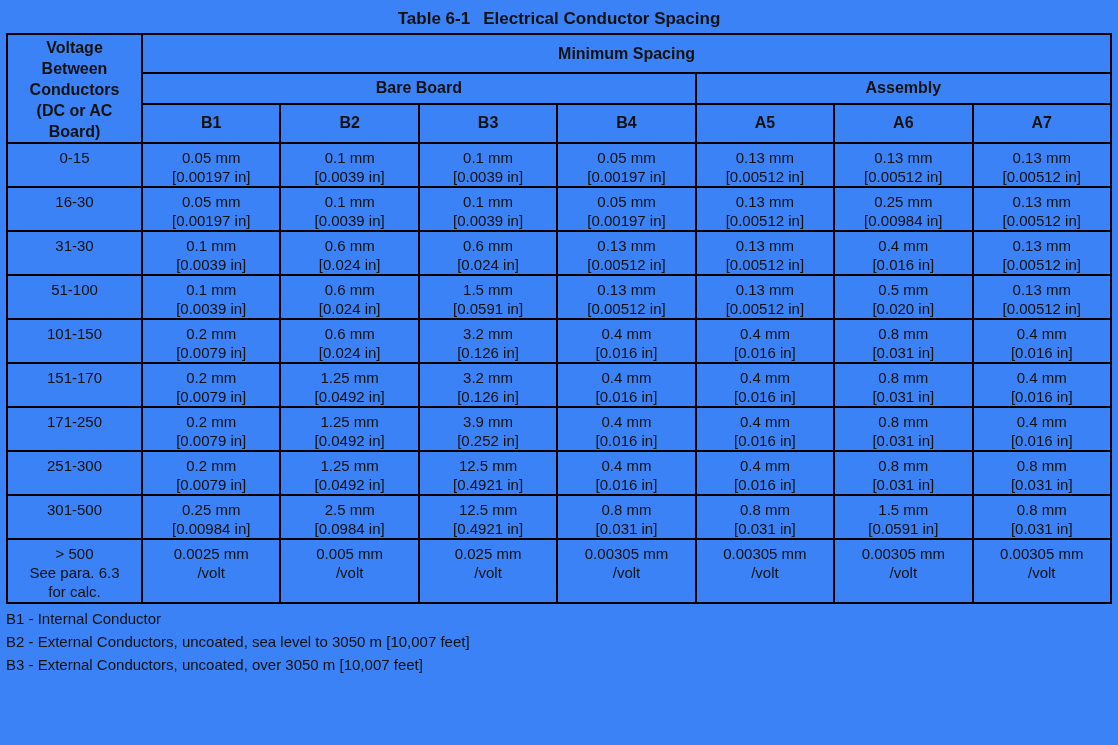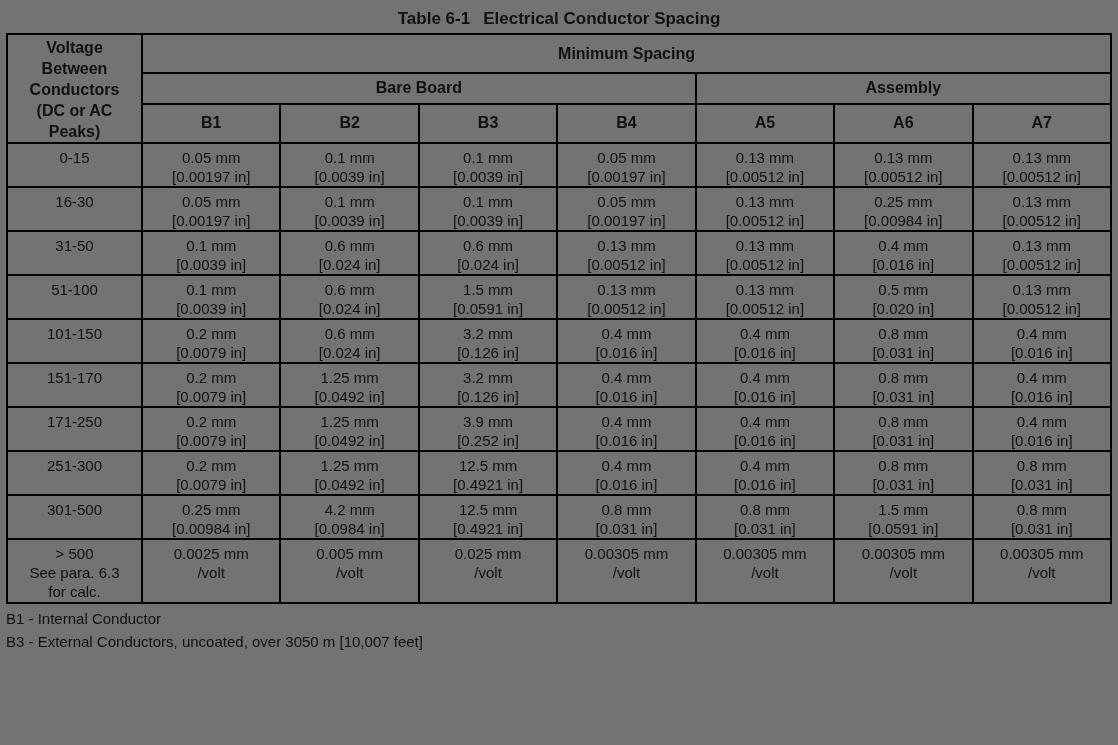--- a/index.html
+++ b/index.html
@@ -5,21 +5,21 @@
   * { box-sizing: border-box; }
   html, body {
     margin: 0; padding: 0;
     background: #fff; color: #111;
     font-family: "Liberation Sans", sans-serif;
   }
   .page {
     width: 1118px; height: 745px;
     padding: 5px 6px 0 6px;
     overflow: hidden;
-    background: #737373;
+    background: #3b82f6;
   }
   .title {
     text-align: center;
     font-weight: bold;
     font-size: 17px;
     line-height: 21px;
     padding: 3px 0 4px 0;
     color: #111;
   }
   .title .gap { display: inline-block; width: 13px; }
@@ -83,21 +83,21 @@
         <col>
         <col>
     </colgroup>
     <thead>
       <tr class="group-row">
         <th class="corner" rowspan="3">
           <div>Voltage</div>
           <div>Between</div>
           <div>Conductors</div>
           <div>(DC or AC</div>
-          <div>Peaks)</div>
+          <div>Board)</div>
         </th>
         <th colspan="7">Minimum Spacing</th>
       </tr>
       <tr class="subgroup-row">
         <th colspan="4">Bare Board</th>
         <th colspan="3">Assembly</th>
       </tr>
       <tr class="colhead-row">
         <th>B1</th>
         <th>B2</th>
@@ -170,21 +170,21 @@
             <div>0.25 mm</div>
             <div>[0.00984 in]</div>
           </td>
           <td>
             <div>0.13 mm</div>
             <div>[0.00512 in]</div>
           </td>
         </tr>
         <tr>
           <td>
-            <div>31-50</div>
+            <div>31-30</div>
           </td>
           <td>
             <div>0.1 mm</div>
             <div>[0.0039 in]</div>
           </td>
           <td>
             <div>0.6 mm</div>
             <div>[0.024 in]</div>
           </td>
           <td>
@@ -375,21 +375,21 @@
         </tr>
         <tr>
           <td>
             <div>301-500</div>
           </td>
           <td>
             <div>0.25 mm</div>
             <div>[0.00984 in]</div>
           </td>
           <td>
-            <div>4.2 mm</div>
+            <div>2.5 mm</div>
             <div>[0.0984 in]</div>
           </td>
           <td>
             <div>12.5 mm</div>
             <div>[0.4921 in]</div>
           </td>
           <td>
             <div>0.8 mm</div>
             <div>[0.031 in]</div>
           </td>
@@ -439,16 +439,17 @@
           <td>
             <div>0.00305 mm</div>
             <div>/volt</div>
           </td>
         </tr>
       </tbody>
   </table>
 
   <div class="footnotes">
     <div>B1 - Internal Conductor</div>
+    <div>B2 - External Conductors, uncoated, sea level to 3050 m [10,007 feet]</div>
     <div>B3 - External Conductors, uncoated, over 3050 m [10,007 feet]</div>
   </div>
 
 </div>
 
 </body></html>

